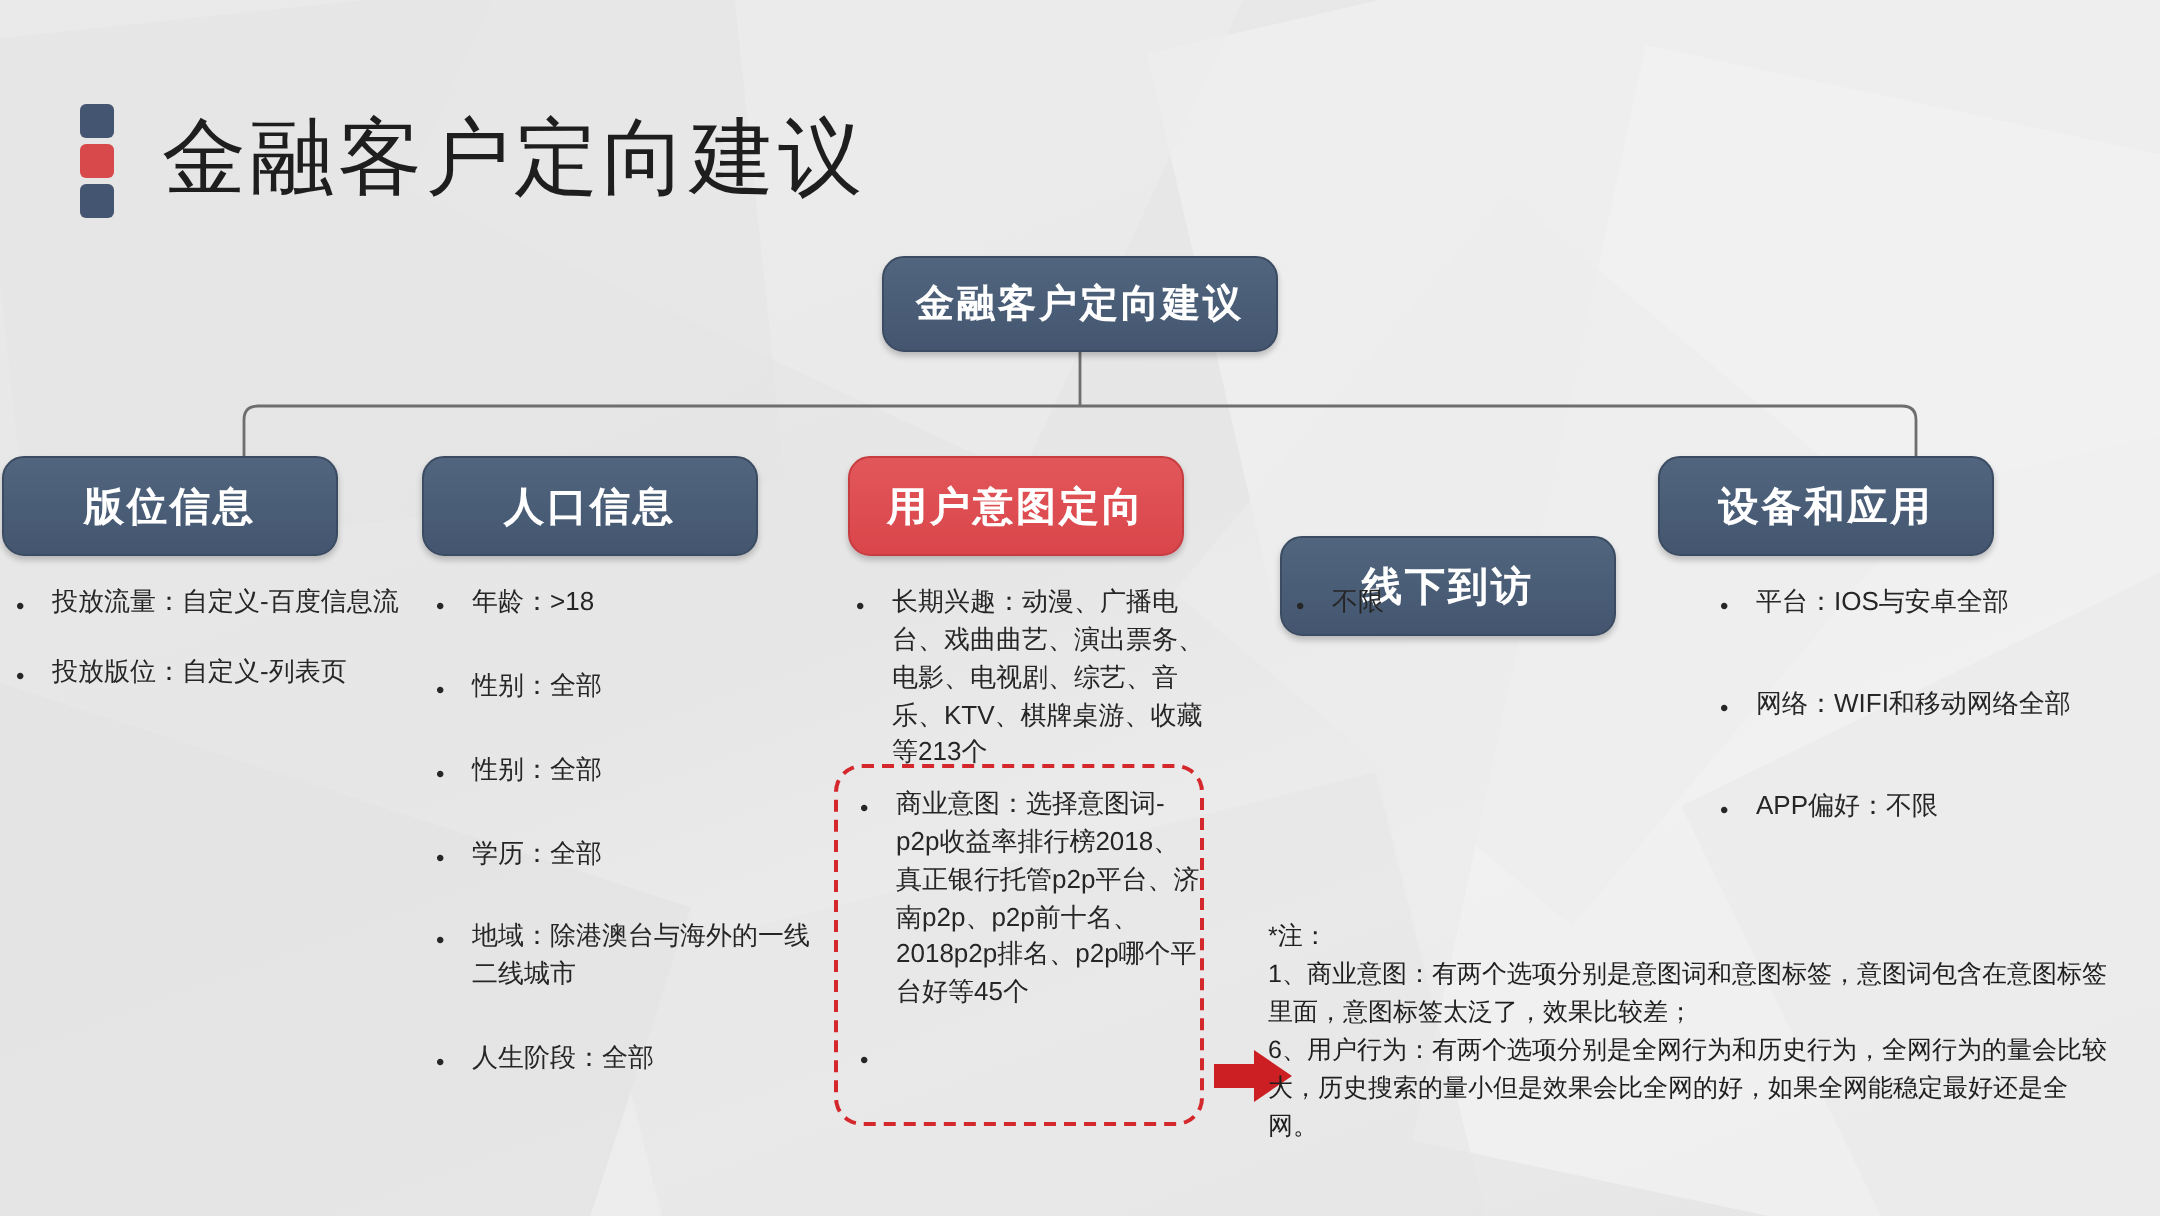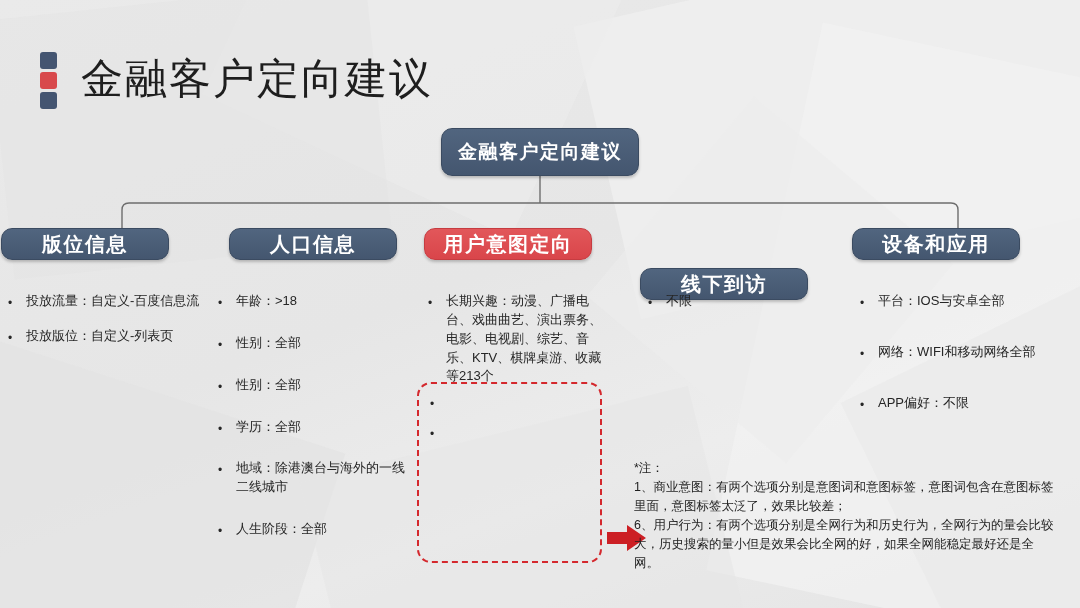--- a/index.html
+++ b/index.html
@@ -103,28 +103,28 @@
   .node.blue { background: linear-gradient(#51657f,#44566f); border:1px solid #3b4b61; }
   .node.red  { background: linear-gradient(#e2575a,#d9454a); border:1px solid #c63c41; }
 
   #root-node {
     left: 441px; top: 128px;
     width: 198px; height: 48px;
     font-size: 19px;
   }
   .cat-node {
     top: 228px;
-    width: 168px; height: 32px;
+    width: 168px; height: 50px;
     font-size: 20px;
   }
   #cat-0 { left: 1px; }
-  #cat-1 { left: 229px; }
+  #cat-1 { left: 211px; }
   #cat-2 { left: 424px; }
   #cat-3 { left: 640px; margin-top: 40px; }
-  #cat-4 { left: 852px; }
+  #cat-4 { left: 829px; }
 
   
   .col {
     position: absolute;
     top: 292px;
     width: 196px;
     box-sizing: border-box;
   }
   #col-0 { left: 8px; }
   #col-1 { left: 218px; }
@@ -313,20 +313,21 @@
     <div class="bullet">
       <span class="dot">•</span>
       <span class="btxt">APP偏好：不限</span>
     </div>
   </div>
 
   <div id="highlight-region">
     <div class="col-inner">
       <div class="bullet">
         <span class="dot">•</span>
+        <span class="btxt">商业意图：选择意图词-p2p收益率排行榜2018、真正银行托管p2p平台、济南p2p、p2p前十名、2018p2p排名、p2p哪个平台好等45个</span>
       </div>
       <div class="bullet">
         <span class="dot">•</span>
       </div>
     </div>
   </div>
 
   <svg id="red-arrow" viewBox="0 0 40 28">
     <path d="M0,8 L20,8 L20,1 L39,14 L20,27 L20,20 L0,20 Z" fill="#cc1f24"></path>
   </svg>

